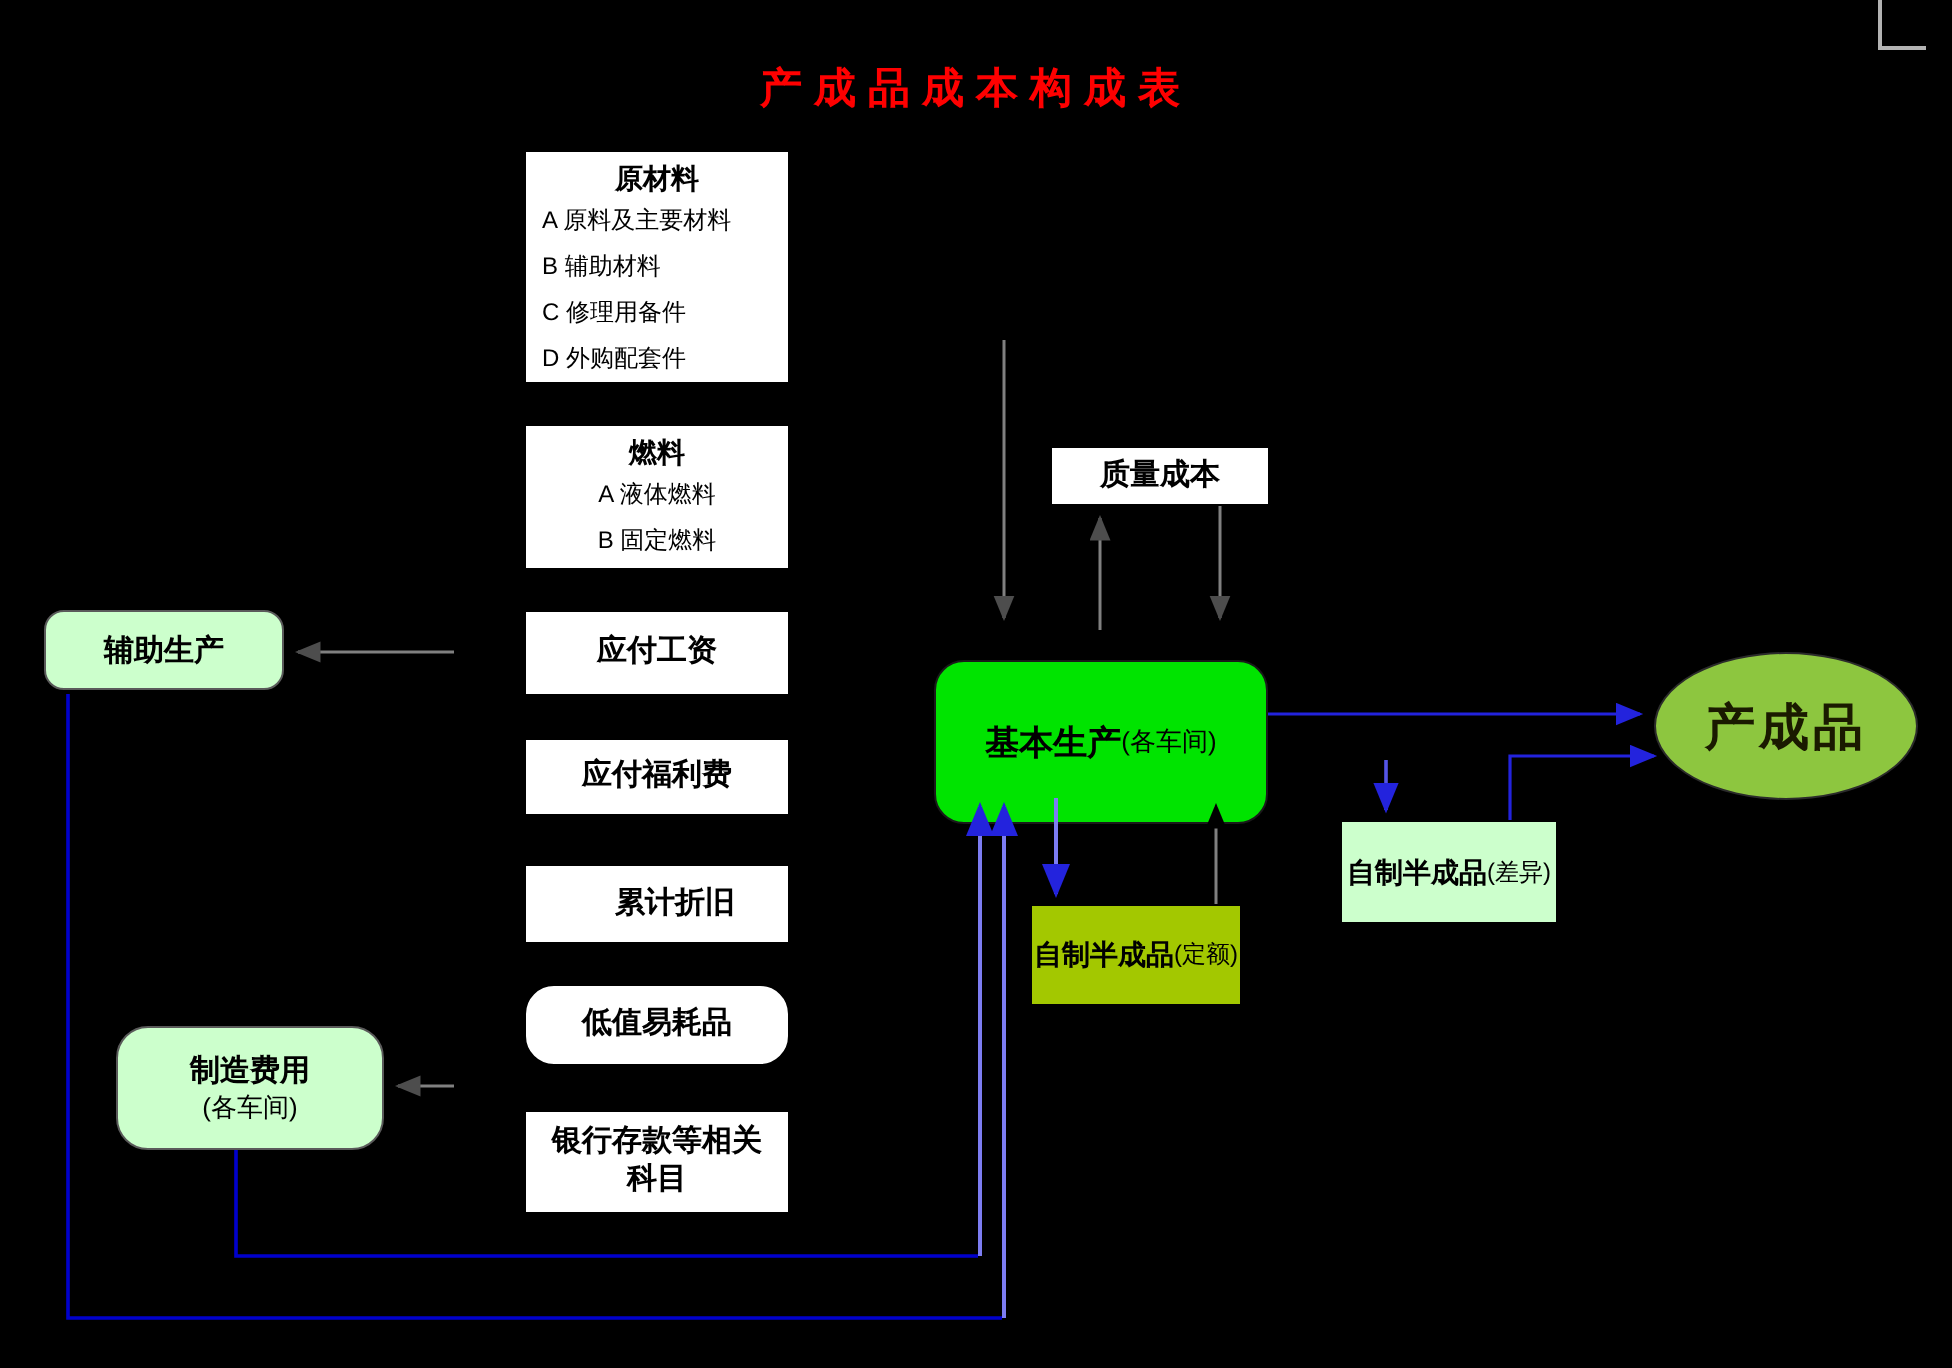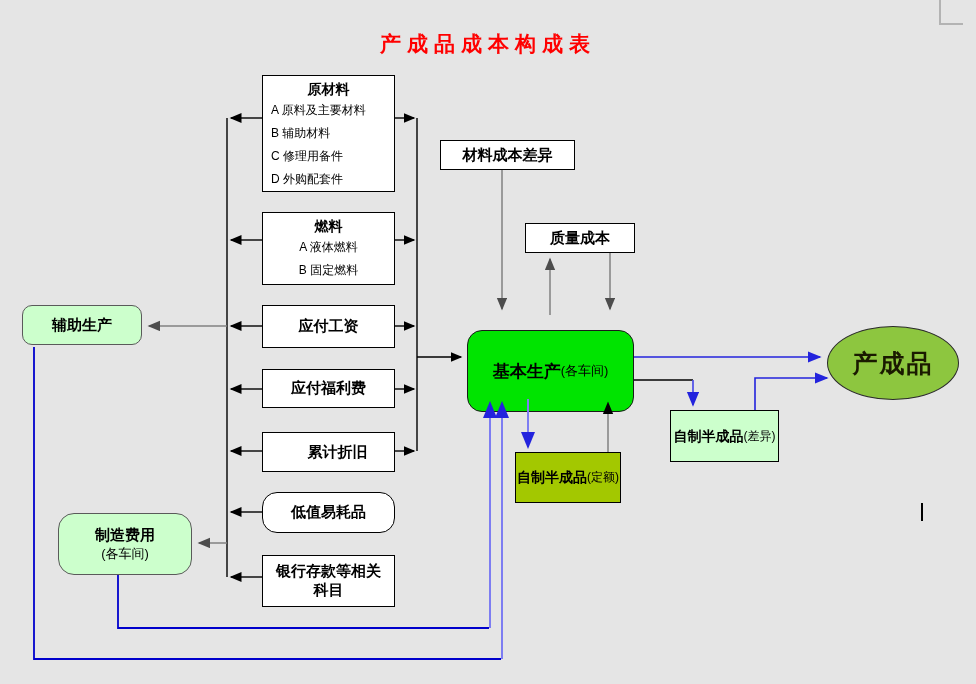--- a/index.html
+++ b/index.html
@@ -1,17 +1,17 @@
 <!DOCTYPE html>
 <html><head>
 <meta charset="utf-8">
 <style>
   html,body{margin:0;padding:0;background:#fff;}
   #canvas{
-    position:relative;width:976px;height:684px;background:#e5e5e5;overflow:hidden;
+    position:relative;width:976px;height:684px;background:#000000;overflow:hidden;
     font-family:"Liberation Sans","DejaVu Sans",sans-serif;color:#000;
   }
   .abs{position:absolute;box-sizing:border-box;}
   .title{
     left:0;top:30px;width:976px;text-align:center;
     color:#ff0000;font-size:21px;font-weight:bold;letter-spacing:6px;
   }
   .wbox{background:#ffffff;border:1.4px solid #000;}
   .center-one{display:flex;align-items:center;justify-content:center;
     font-weight:bold;font-size:15px;text-align:center;line-height:1.25;}
@@ -80,23 +80,20 @@
 
   <div class="abs roundgreen" style="left:22px;top:305px;width:120px;height:40px;">
     <span class="lbl">辅助生产</span>
   </div>
 
   <div class="abs roundgreen" style="left:58px;top:513px;width:134px;height:62px;border-radius:16px;">
     <span class="lbl">制造费用</span>
     <span class="sub">(各车间)</span>
   </div>
 
-  <div class="abs wbox center-one" style="left:440px;top:140px;width:135px;height:30px;">
-    <span>材料成本差异</span>
-  </div>
 
   <div class="abs wbox center-one" style="left:525px;top:223px;width:110px;height:30px;">
     <span>质量成本</span>
   </div>
 
   <div class="abs bigproc" style="left:467px;top:315px;width:167px;height:82px;">
     <span class="lbl">基本生产</span>
       <span class="sub">(各车间)</span>
   </div>
 

